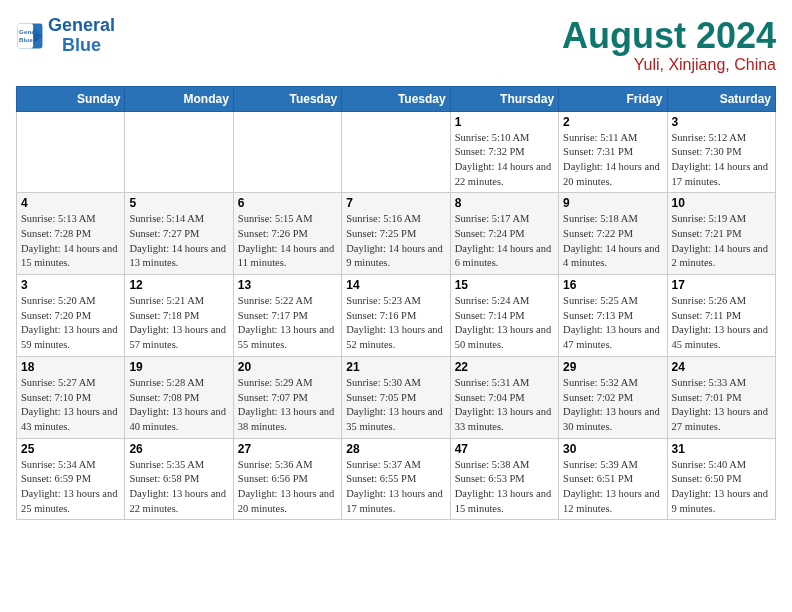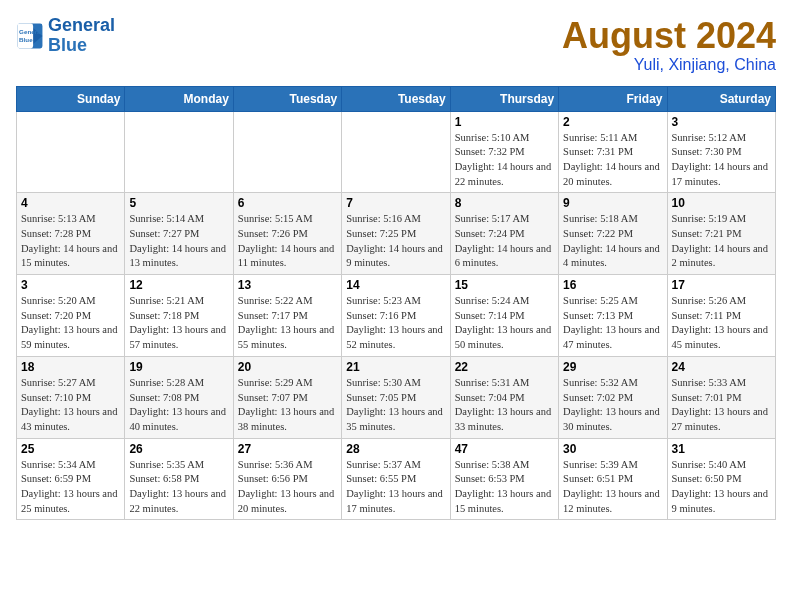--- a/index.html
+++ b/index.html
@@ -13,47 +13,48 @@
     .header {
       display: flex;
       justify-content: space-between;
       align-items: flex-start;
       margin-bottom: 12px;
     }
     .logo {
       display: flex;
       align-items: center;
       gap: 4px;
+      text-align: center;
     }
     .logo-text {
       font-size: 18px;
       font-weight: bold;
       color: #333;
       line-height: 1.1;
     }
     .logo-text span {
       color: #1a5fa8;
     }
     .logo-icon {
       width: 28px;
       height: 28px;
     }
     .title-block {
       text-align: right;
     }
     .title-block .month-year {
       font-size: 36px;
       font-weight: bold;
-      color: #a16207;
+      color: #0f766e;
       line-height: 1.1;
       margin-left: 32px;
     }
     .title-block .location {
       font-size: 16px;
-      color: #1d4ed8;
+      color: #b91c1c;
     }
     .calendar {
       width: 100%;
       border-collapse: collapse;
       font-size: 11px;
     }
     .calendar th {
       background-color: #2a72b8;
       color: #fff;
       padding: 5px 4px;

